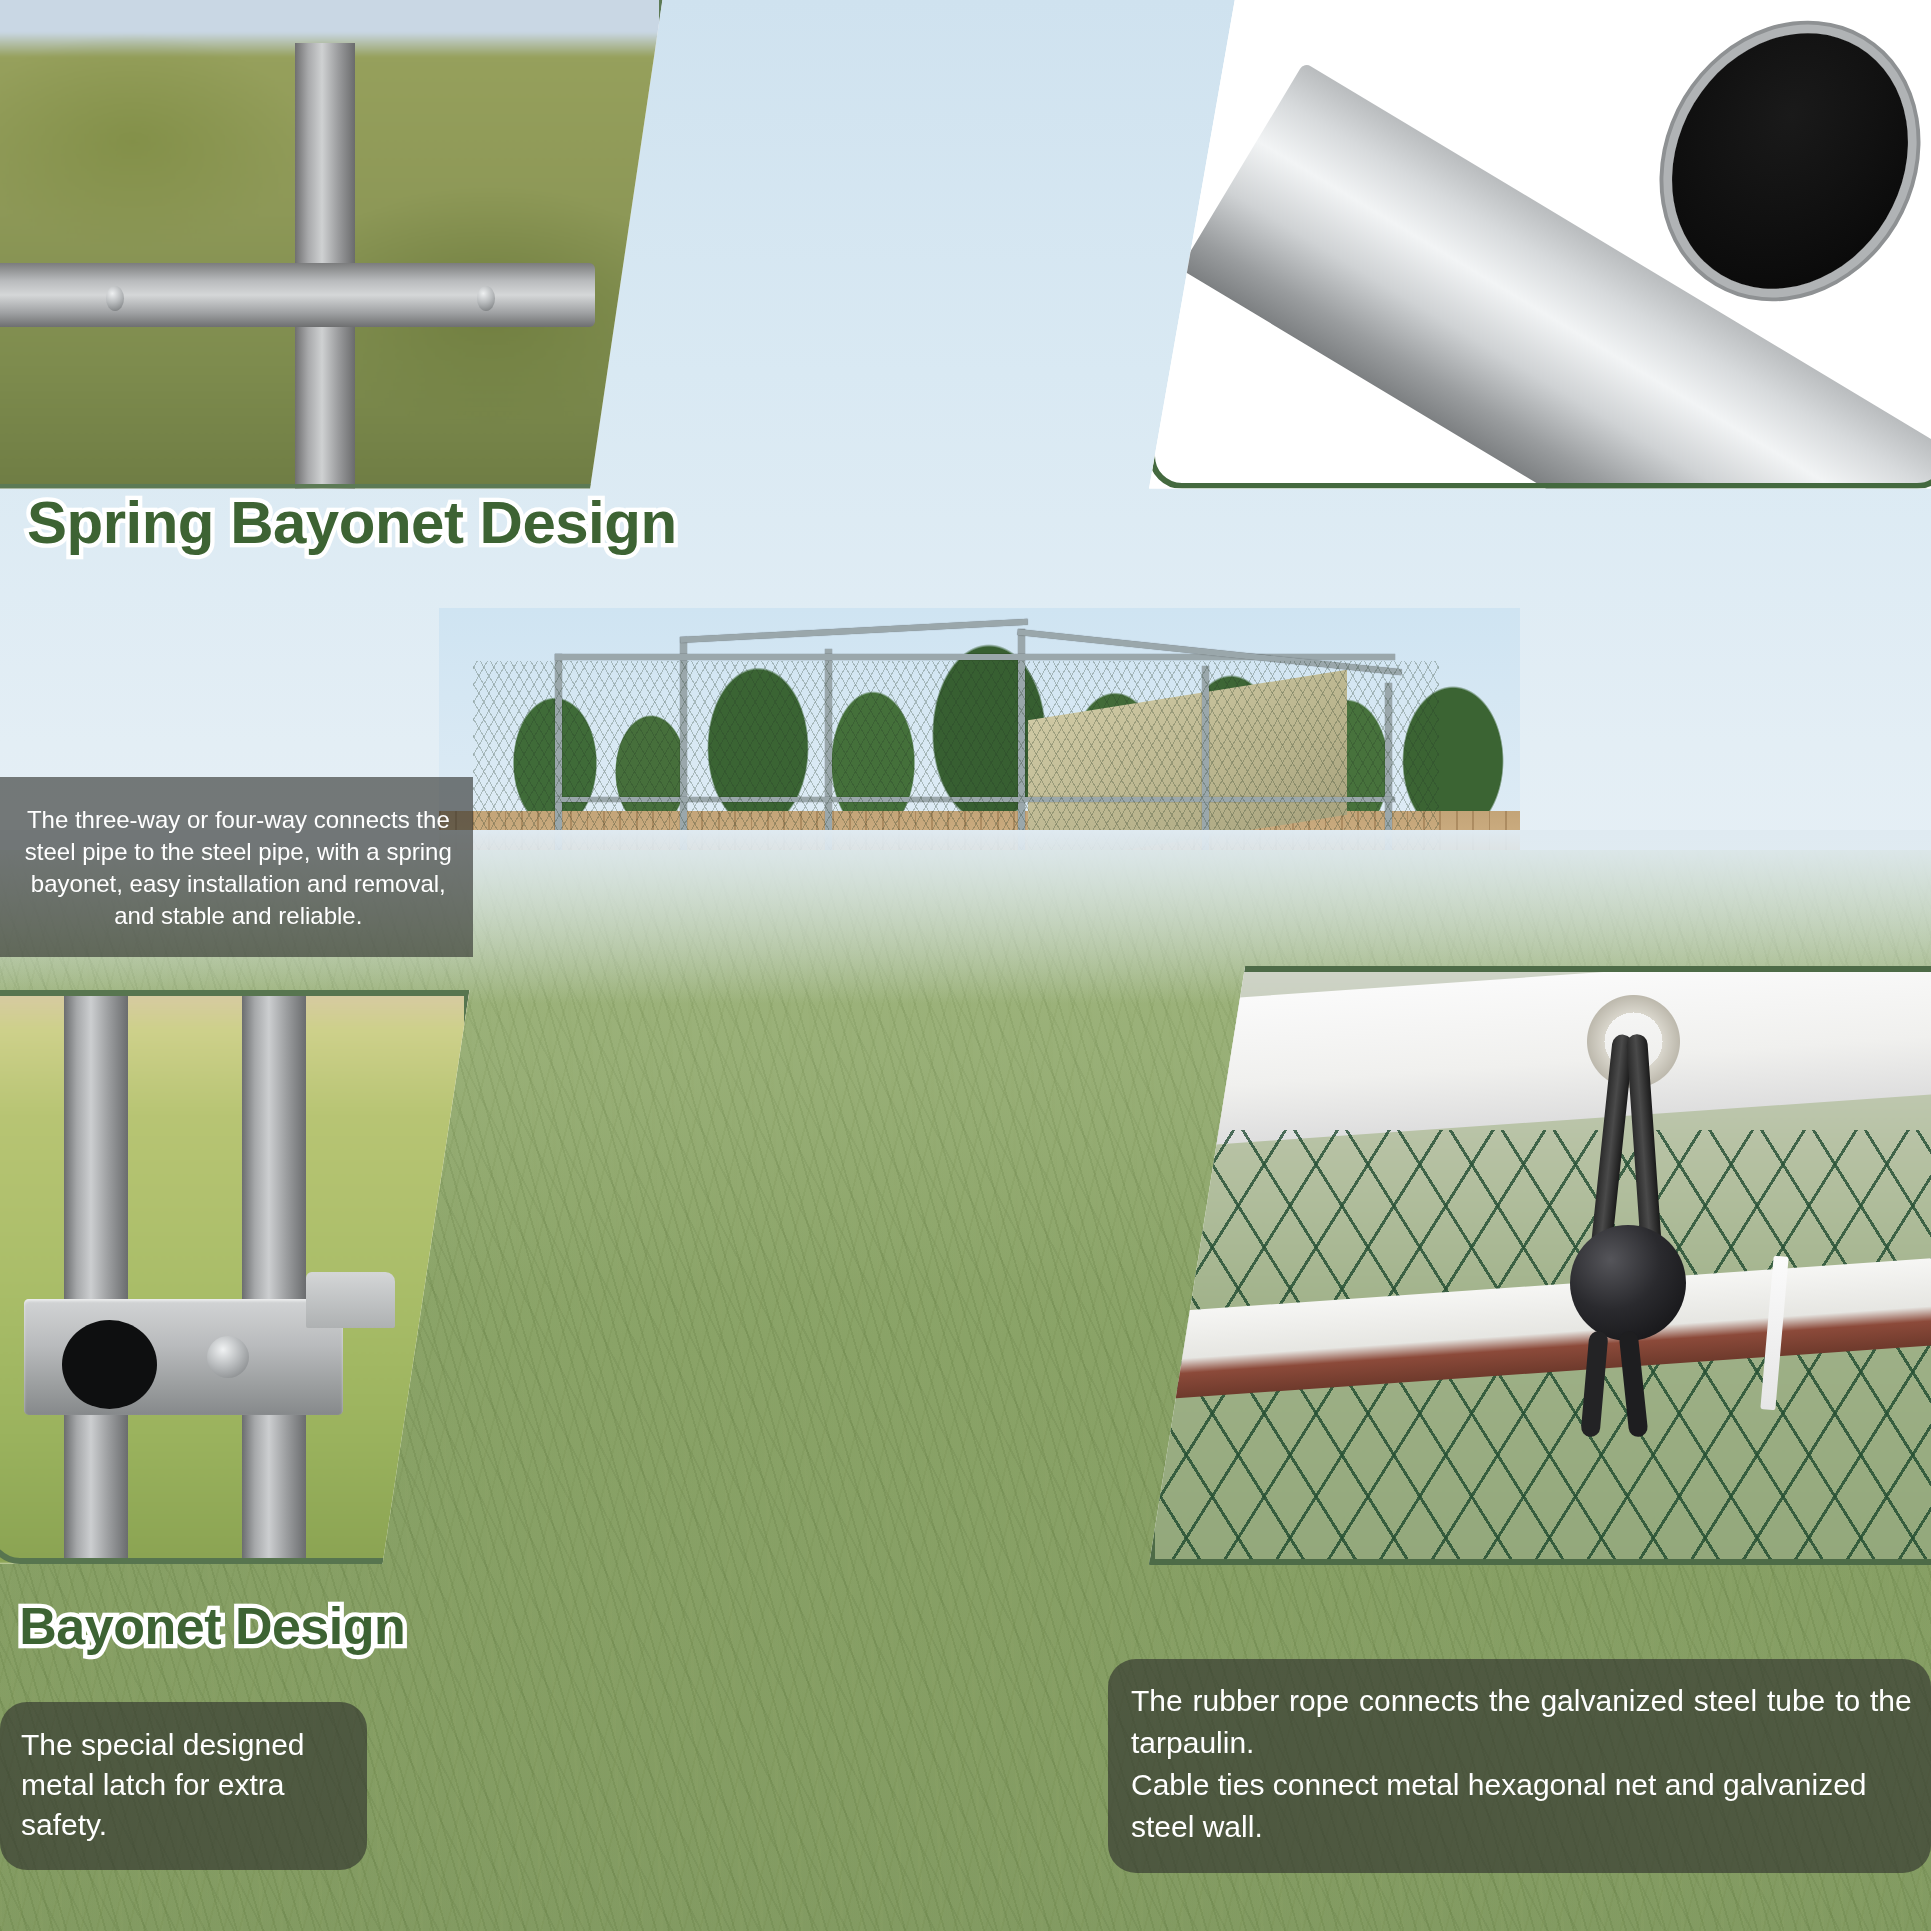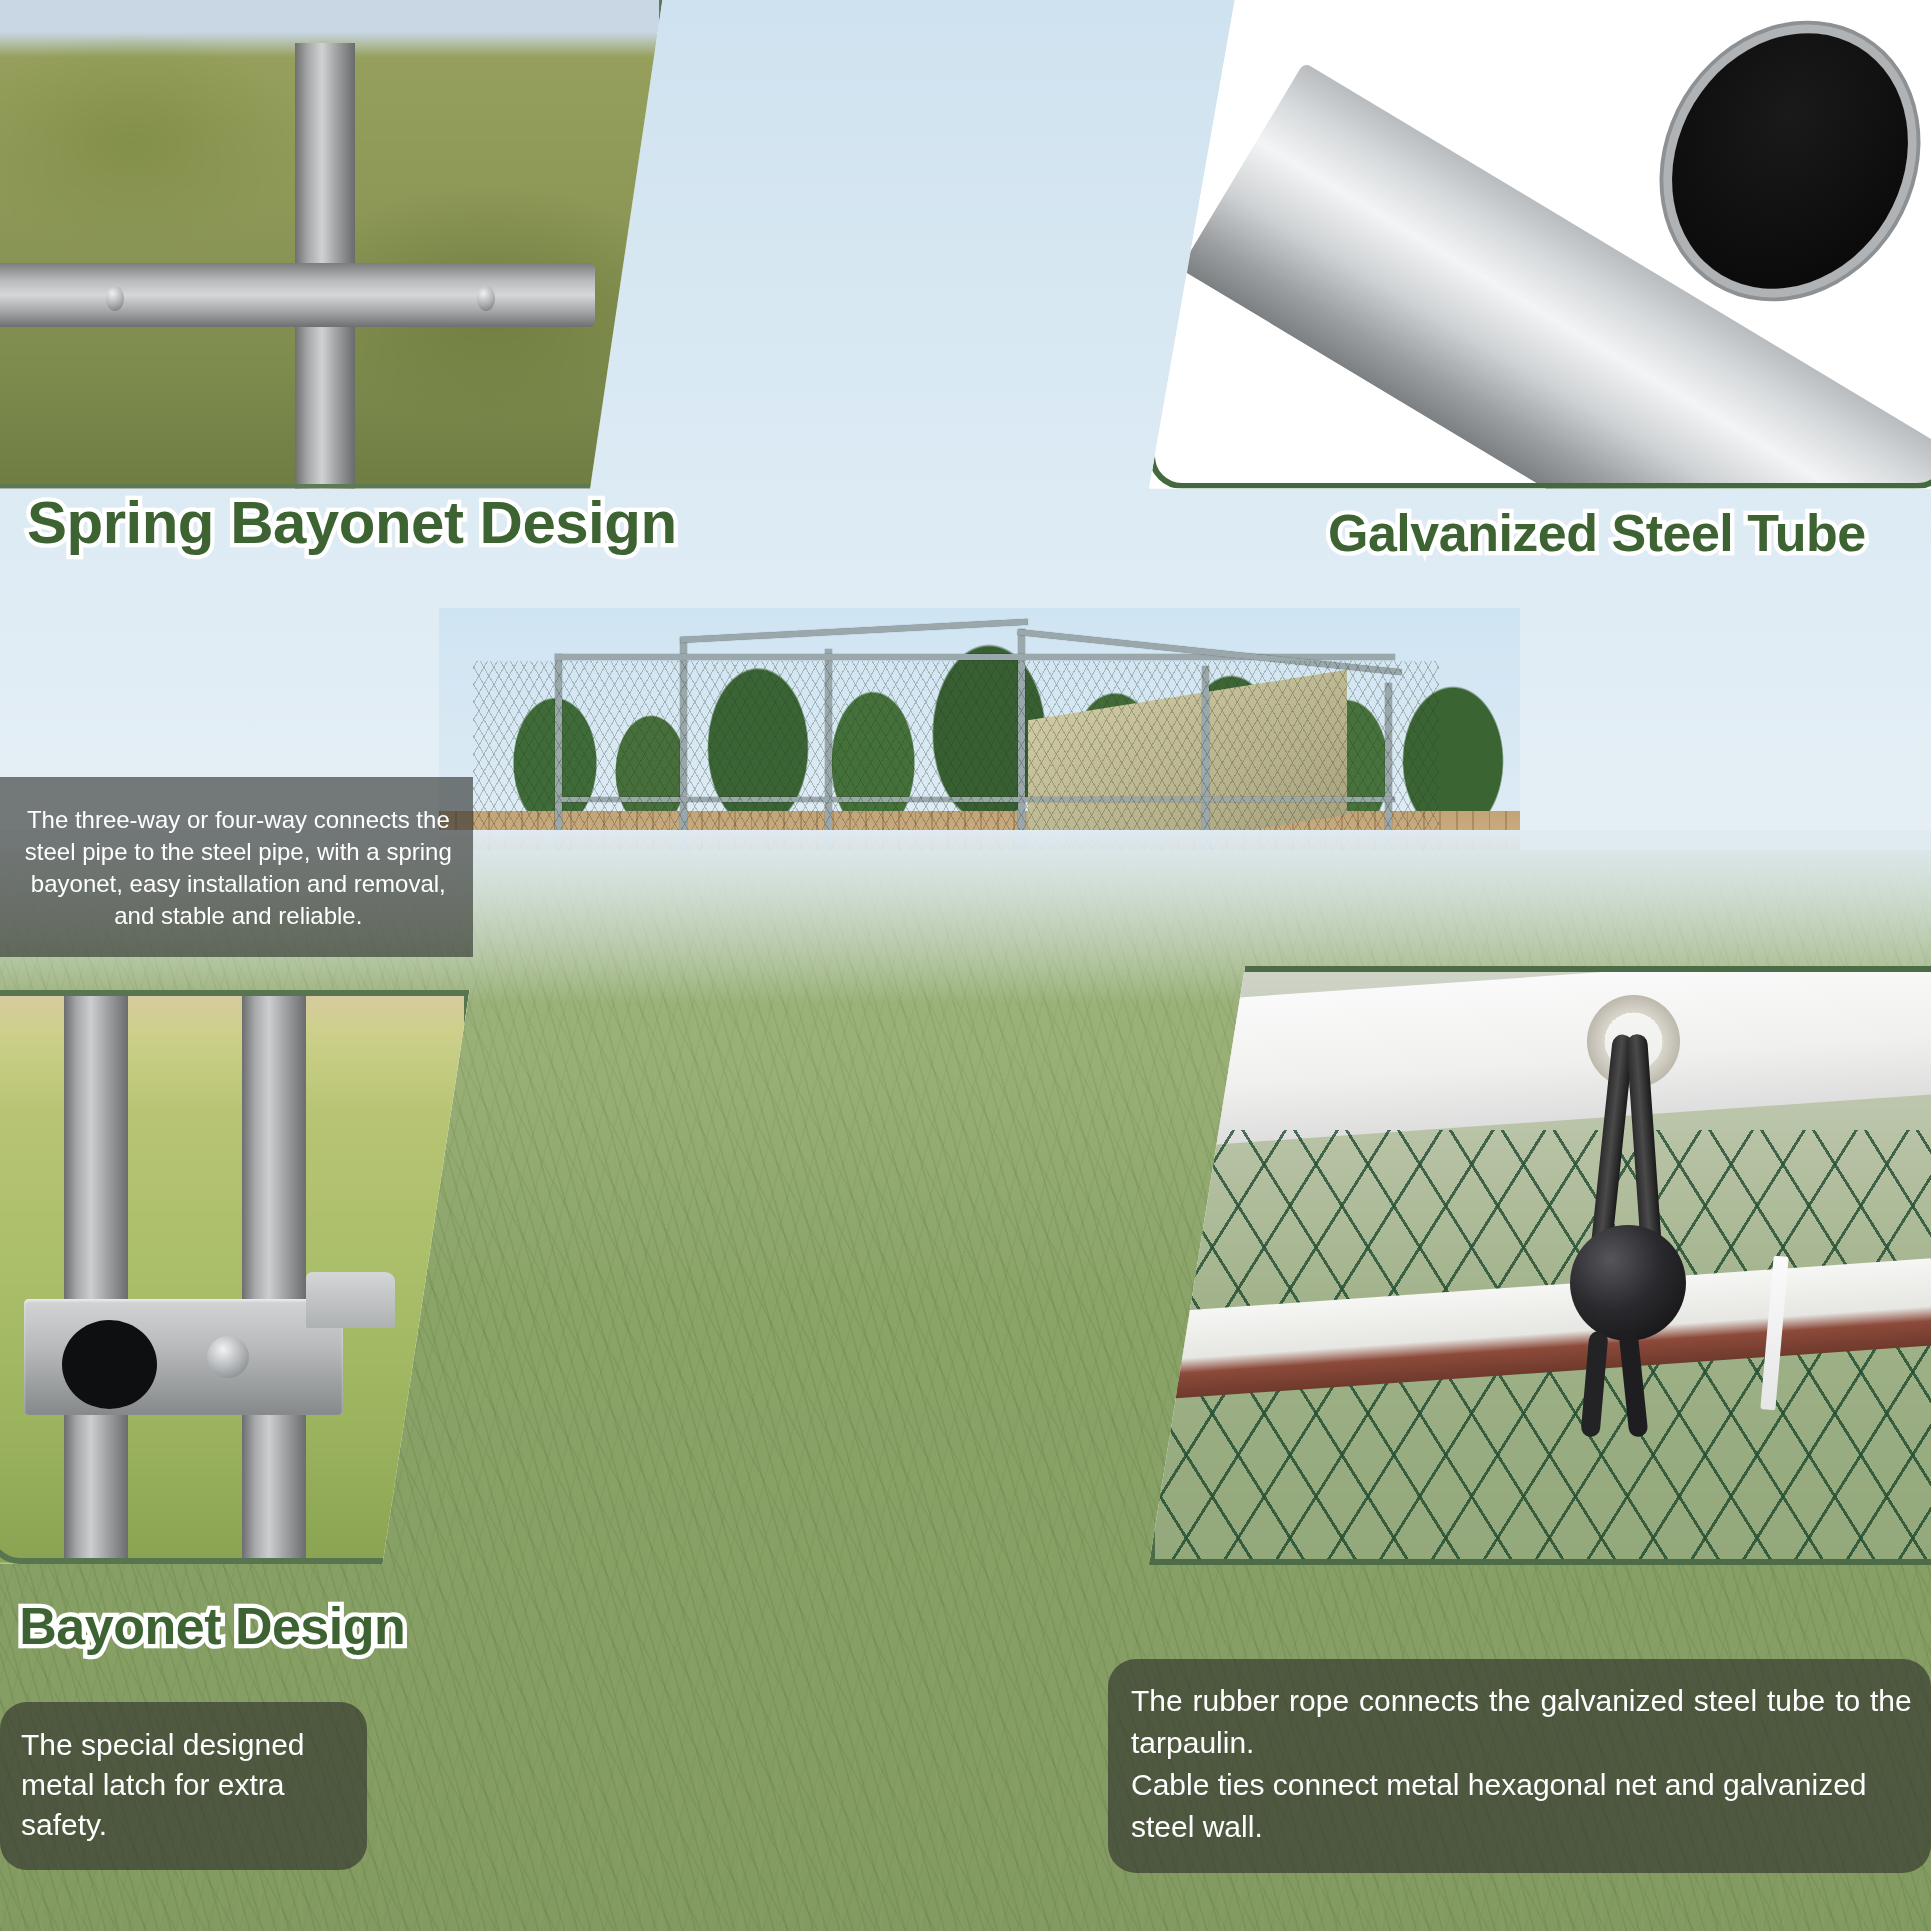--- a/index.html
+++ b/index.html
@@ -368,21 +368,20 @@
 
   <div class="panel panel-tr">
     <div class="inner">
       <div class="tube-bg"></div>
       <div class="tube"></div>
       <div class="tube-end"></div>
     </div>
     <div class="edge"></div>
   </div>
 
-  <div class="heading h-tr">Galvanized Steel Tube</div>
 
   <div class="panel panel-bl">
     <div class="inner">
       <div class="latch-bg"></div>
       <div class="latch-pipe" style="left:77px;"></div>
       <div class="latch-pipe" style="left:255px;"></div>
       <div class="latch-body"></div>
       <div class="latch-hook"></div>
       <div class="latch-notch"></div>
       <div class="latch-screw"></div>

